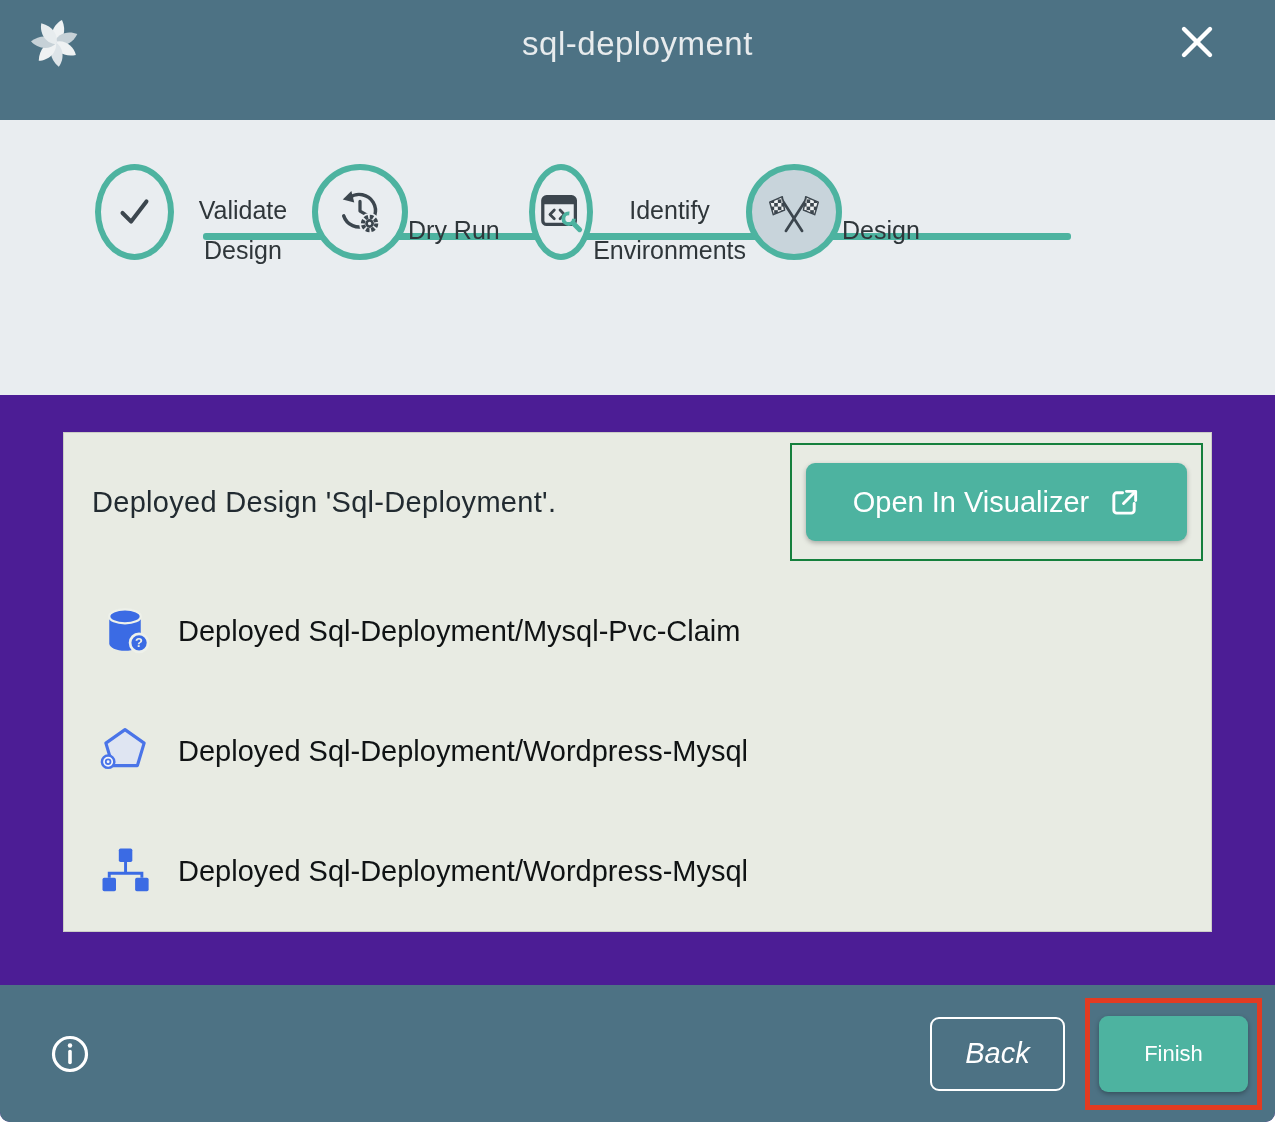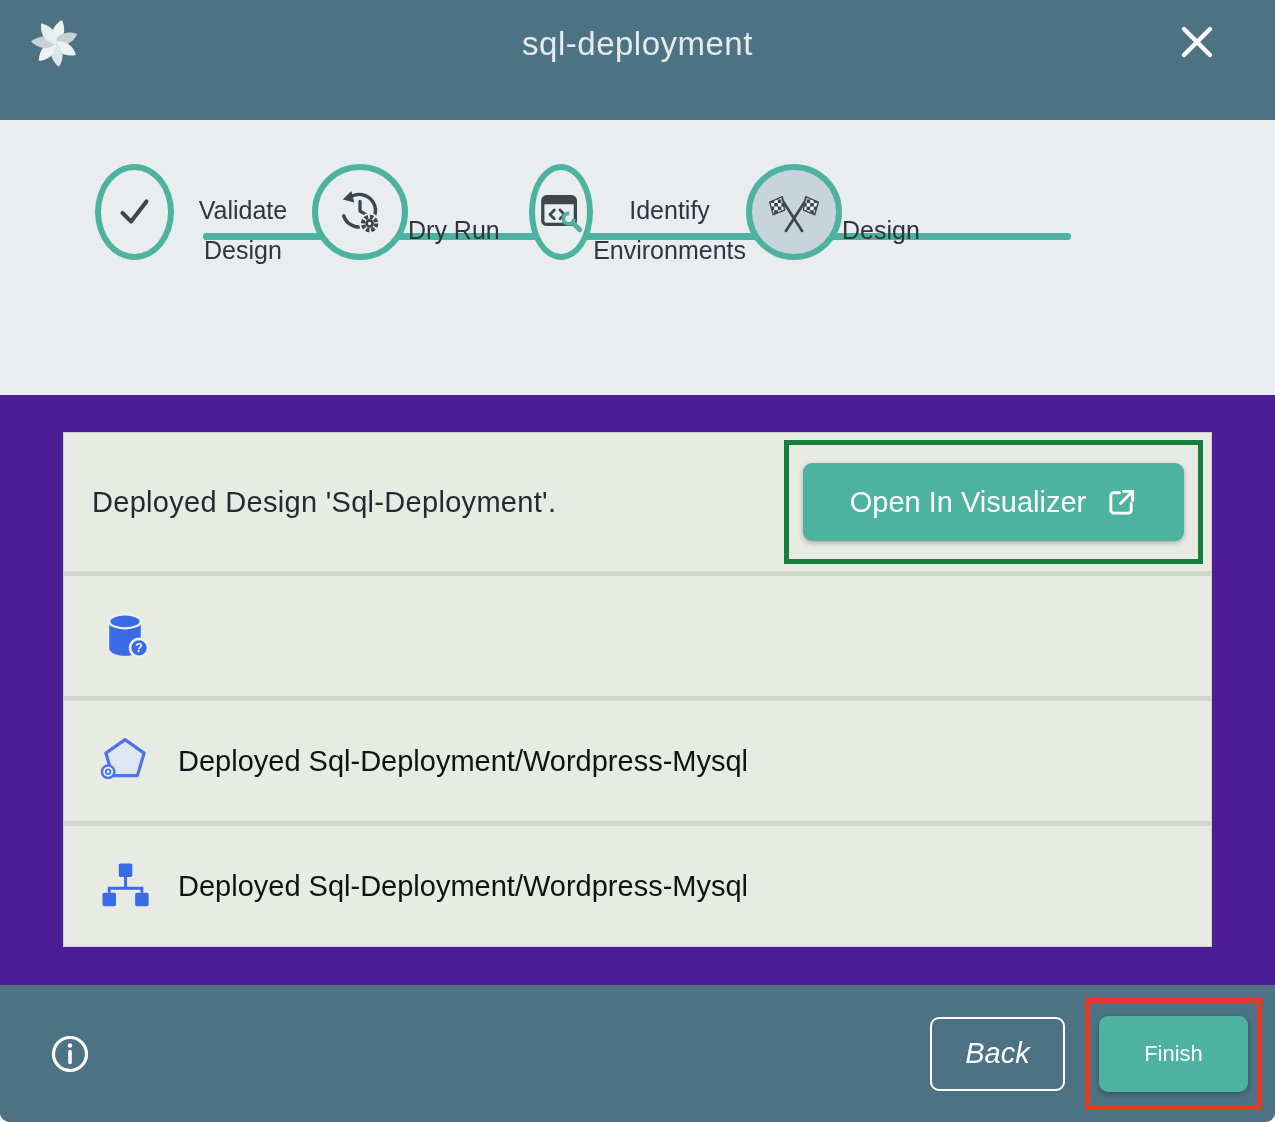--- a/index.html
+++ b/index.html
@@ -18,24 +18,24 @@
   .steps { position:relative; width:1085px; margin:0 auto; padding-top:34px; display:flex; }
   .connector { position:absolute; top:112.5px; left:108px; width:868px; height:7px; background:#4db3a0; border-radius:3px; }
   .step { width:217px; display:flex; flex-direction:row; align-items:center; position:relative; }
   .circle { width:96px; height:96px; border-radius:50%; border:6px solid #4db3a0; background:#e9edf0;
             display:flex; align-items:center; justify-content:center; position:relative; z-index:1; }
   .step.active .circle { background:#c8d4db; }
   .step-label { margin-top:36px; font-size:25px; line-height:40px; color:#2f363a; text-align:center; max-width:200px; }
 
   
   .main { padding:37px 63px 0; }
-  .results { border:1px solid #cbcdc6; background:#d3d5cf; display:flex; flex-direction:column; gap:5px; }
+  .results { border:1px solid #cbcdc6; background:#d3d5cf; display:flex; flex-direction:column; }
   .design-row { height:138px; background:#e8ebe3; display:flex; align-items:center; padding-left:28px; }
   .design-text { font-size:29px; color:#222b31; letter-spacing:.3px; }
-  .red-wrap { margin-left:auto; margin-right:8px; border:5px solid #15803d; padding:18px 14px; background:transparent; }
+  .red-wrap { margin-left:auto; margin-right:8px; border:2px solid #15803d; padding:18px 14px; background:transparent; }
   .viz-btn { width:381px; height:78px; background:#4db3a0; border:none; border-radius:9px; color:#fff; font-size:29px;
              display:flex; align-items:center; justify-content:center; gap:20px; box-shadow:0 2px 5px rgba(0,0,0,.28);
              cursor:pointer; font-family:inherit; }
   .result-row { height:120px; background:#e8ebe3; display:flex; align-items:center; padding-left:34px; }
   .row-icon { width:54px; height:54px; margin-right:26px; flex:none; }
   .row-text { font-size:29px; color:#101314; }
 
   
   .m-footer { position:absolute; left:0; right:0; bottom:0; height:137px; background:#4d7284;
               display:flex; align-items:center; padding:0 13px 0 50px; }
@@ -152,20 +152,21 @@
         </div>
       </div>
 
       <div class="result-row">
         <svg class="row-icon" viewBox="0 0 48 48">
           <path d="M10 11 C10 7.4 16.3 4.5 24 4.5 C31.7 4.5 38 7.4 38 11 V35 C38 38.6 31.7 41.5 24 41.5 C16.3 41.5 10 38.6 10 35 Z" fill="#3b6be4"></path>
           <ellipse cx="24" cy="11" rx="14" ry="6.2" fill="#3b6be4" stroke="#eef1ea" stroke-width="2"></ellipse>
           <circle cx="36.5" cy="34.5" r="8" fill="#3b6be4" stroke="#eef1ea" stroke-width="2.4"></circle>
           <text x="36.5" y="38.6" font-size="11.5" font-weight="bold" fill="#eef1ea" text-anchor="middle">?</text>
         </svg>
+        <div class="row-text">Deployed Sql-Deployment/Mysql-Pvc-Claim</div>
       </div>
 
       <div class="result-row">
         <svg class="row-icon" viewBox="0 0 48 48">
           <polygon points="24,5 41,17 35,37 13,37 7,17" fill="#dfe5f2" stroke="#4a74e8" stroke-width="2.8" stroke-linejoin="round"></polygon>
           <circle cx="9" cy="33.5" r="5.5" fill="#f4f6fb" stroke="#4a74e8" stroke-width="2.2"></circle>
           <circle cx="9" cy="33.5" r="2.1" fill="none" stroke="#4a74e8" stroke-width="1.6"></circle>
         </svg>
         <div class="row-text">Deployed Sql-Deployment/Wordpress-Mysql</div>
       </div>

